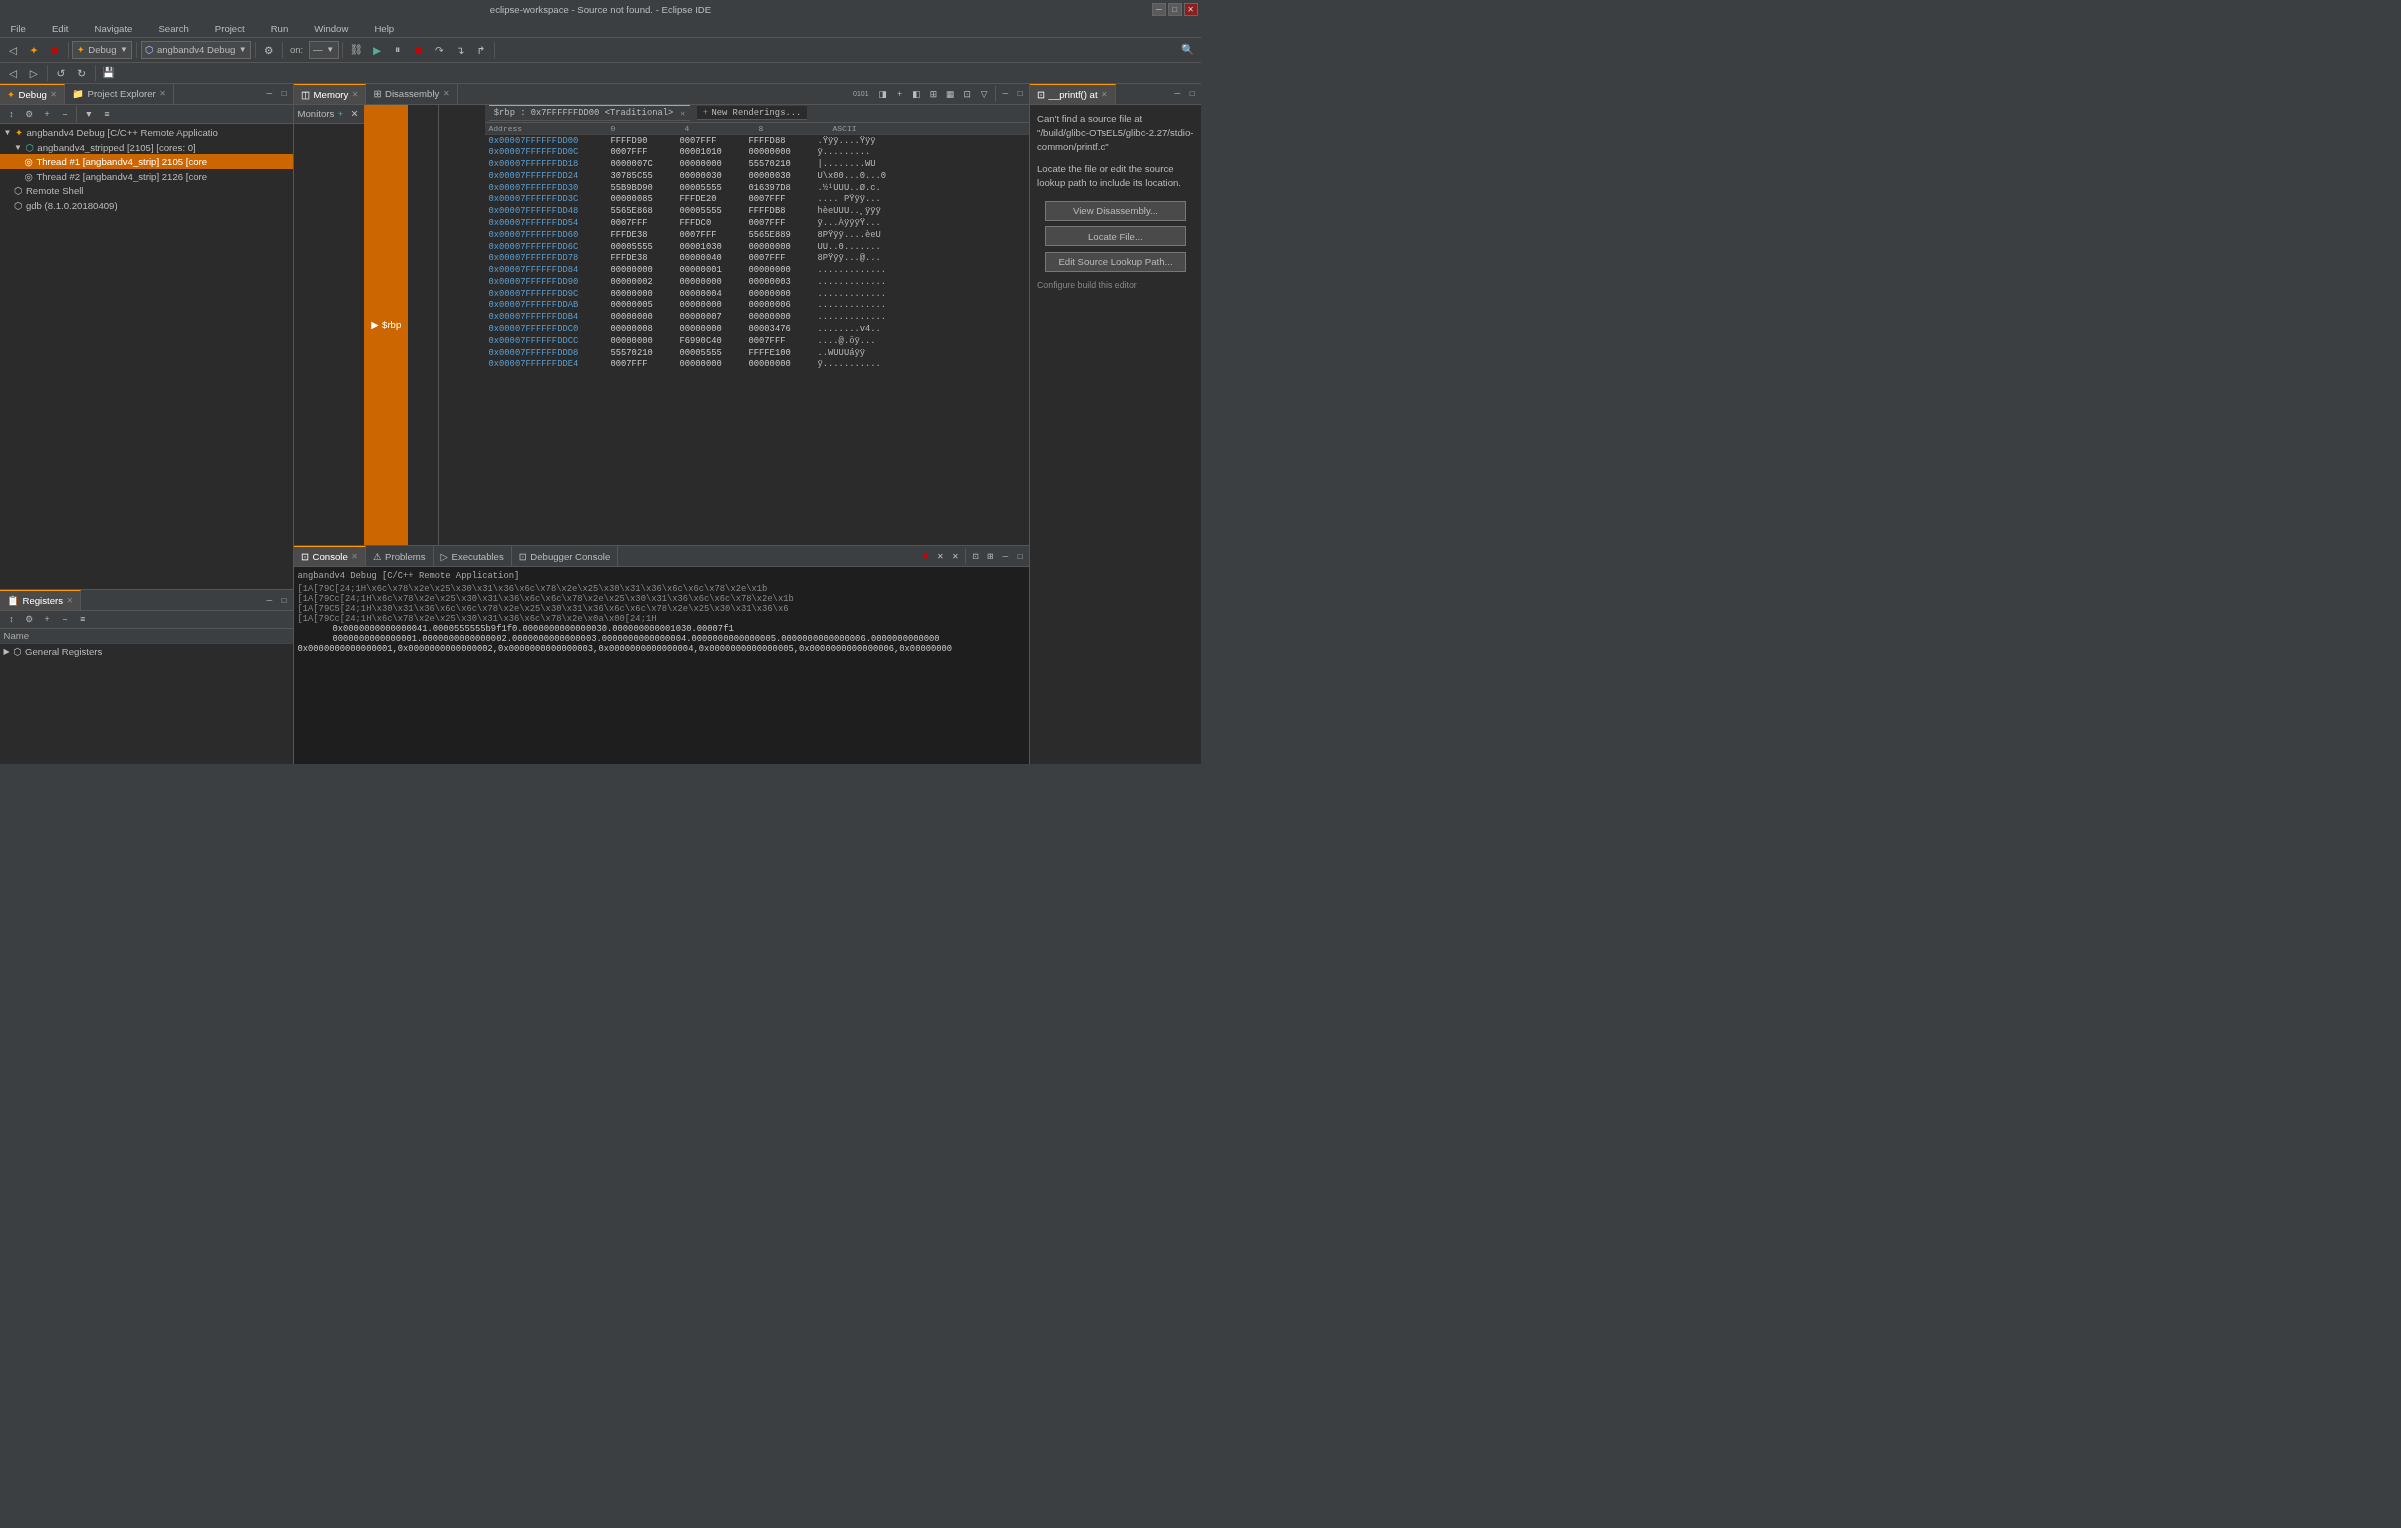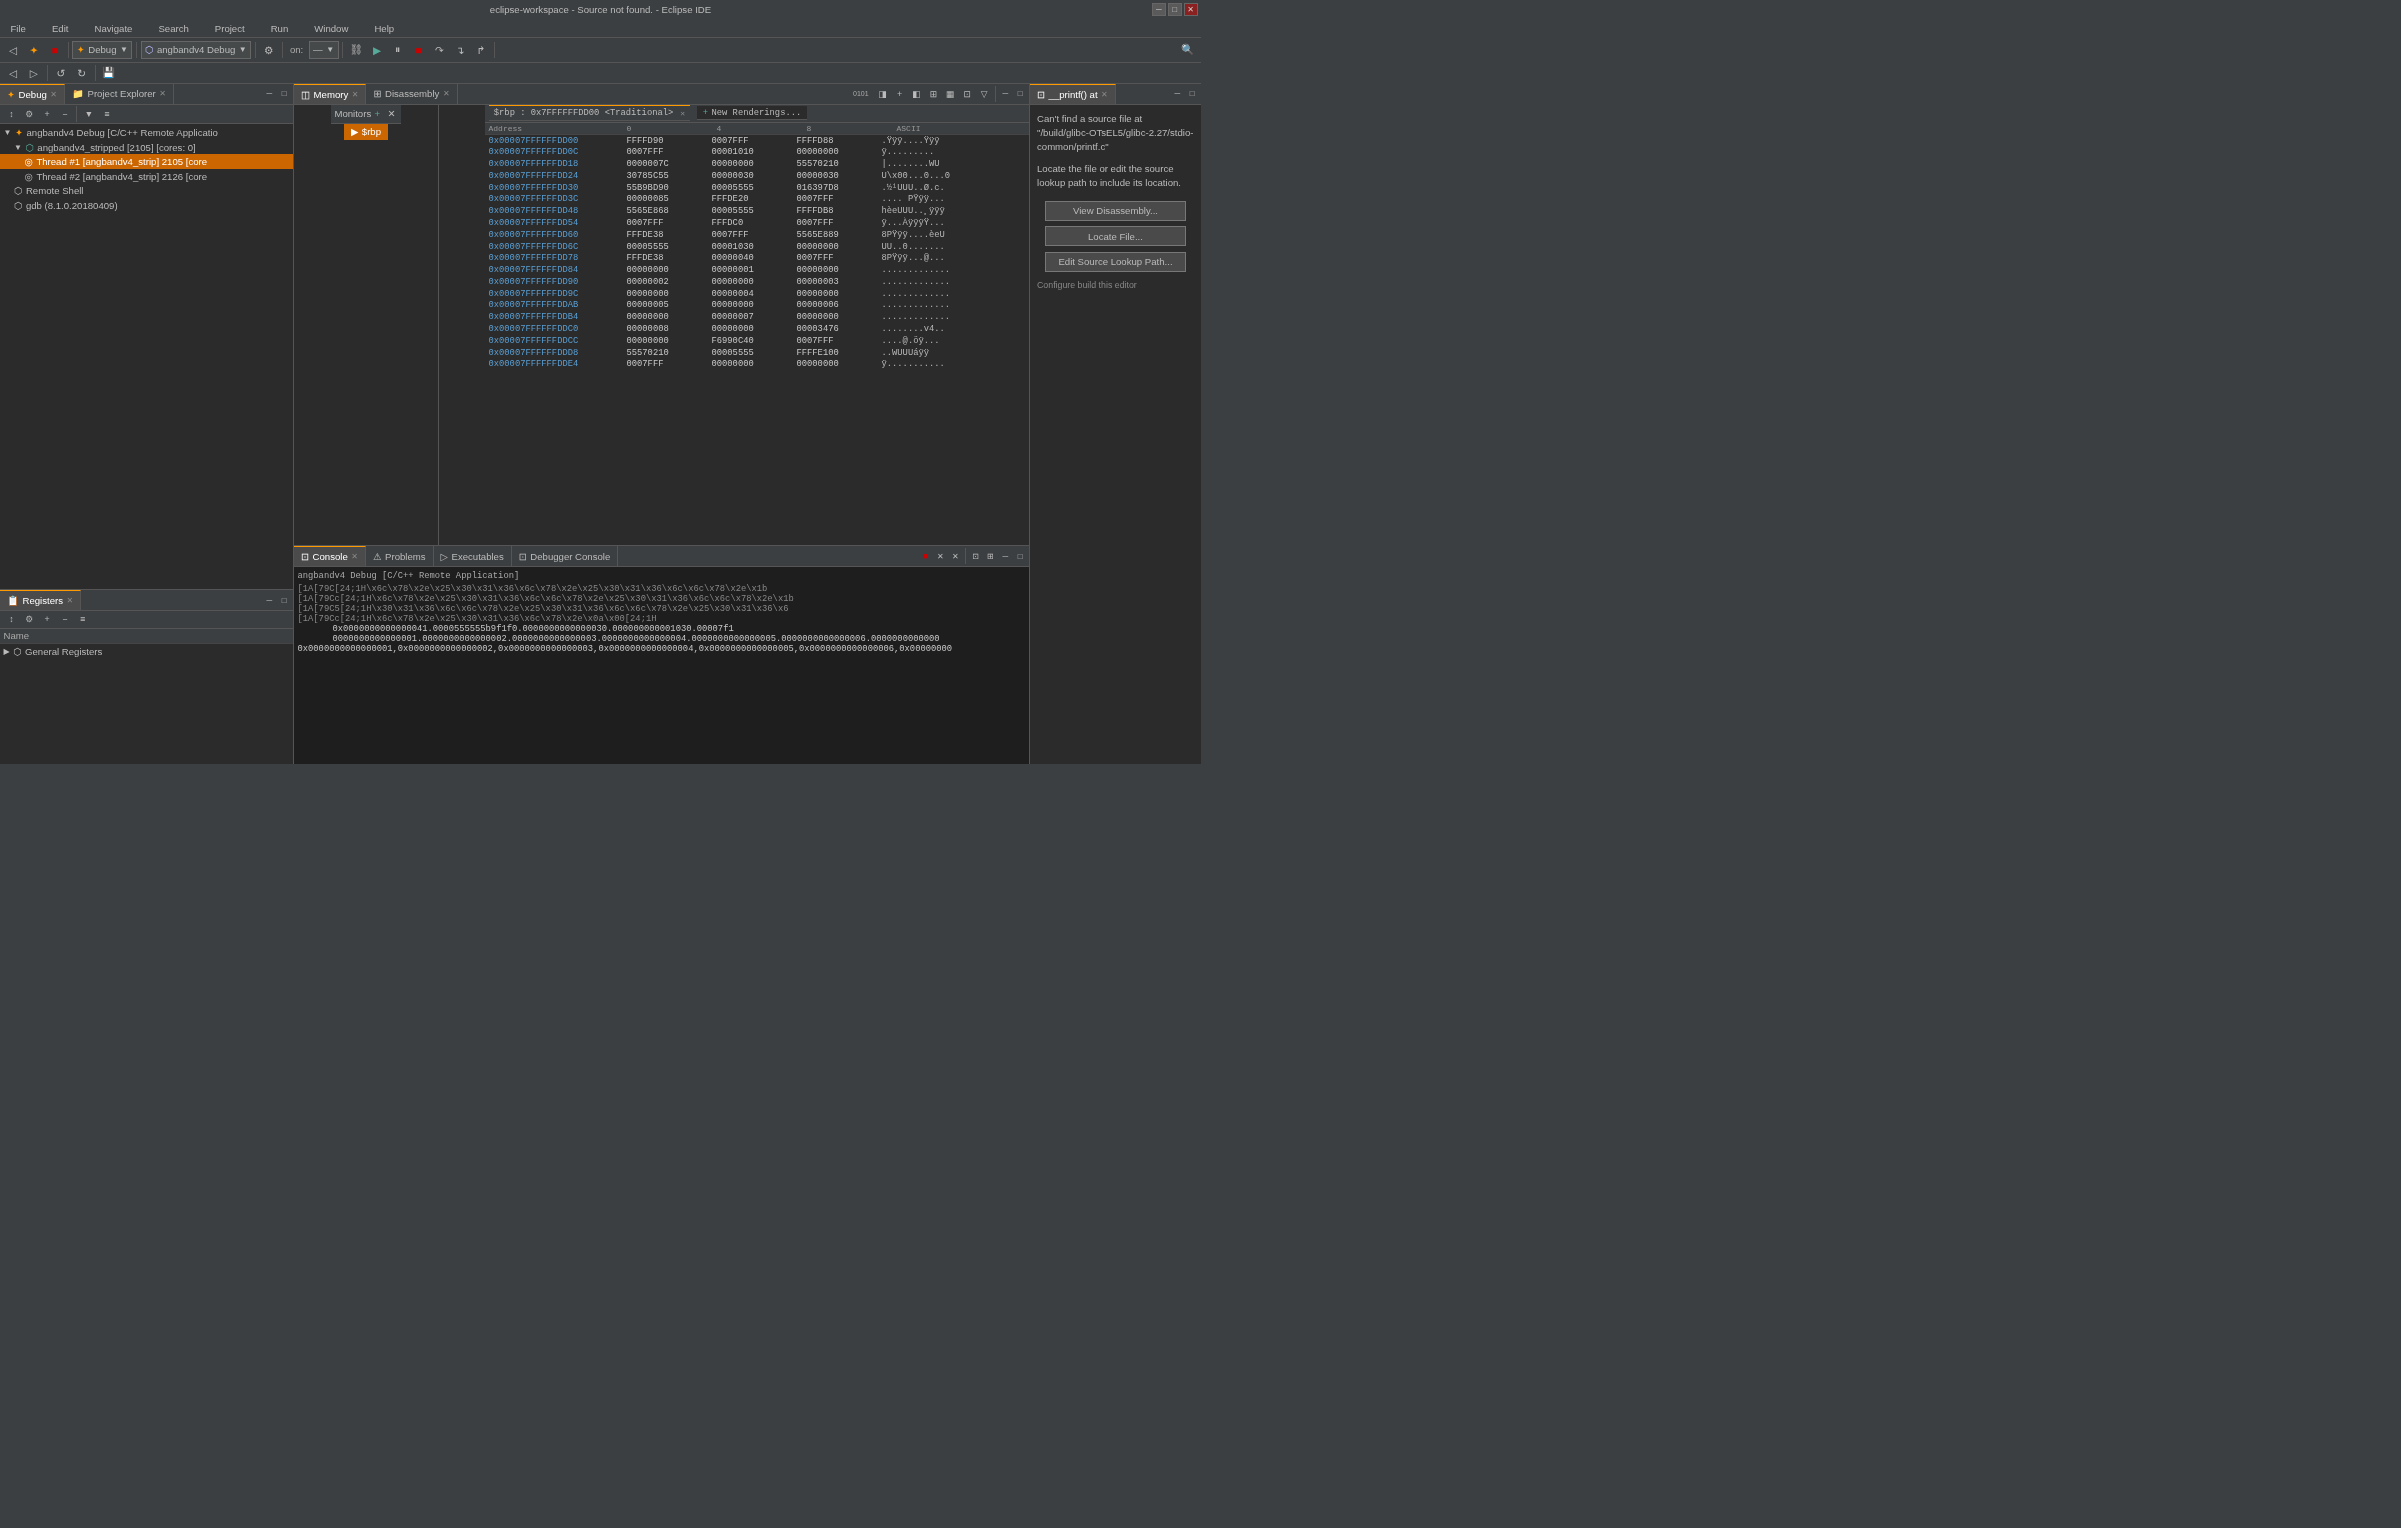--- a/index.html
+++ b/index.html
@@ -232,22 +232,21 @@
       flex: 1;
       overflow: hidden;
       background: #2b2b2b;
     }
 
     
     .monitors-panel {
       width: 145px;
       border-right: 0.9px solid #555;
       display: flex;
-      flex-direction: column;
-      align-items: center;
+      flex-direction: row;
     }
     .monitors-header {
       height: 19px;
       background: #3c3f41;
       display: flex;
       align-items: center;
       justify-content: space-between;
       padding: 0 3.5px;
       border-bottom: 0.9px solid #555;
       font-size: 9.6px;
@@ -275,21 +274,21 @@
     .memory-table-wrap {
       flex: 1;
       overflow-y: auto;
       font-family: 'Courier New', monospace;
       font-size: 8.8px;
       margin-left: 46px;
     }
     .memory-row {
       display: flex;
       padding: 0.9px 3.5px;
-      gap: 24px;
+      gap: 8px;
       color: #c8c8c8;
       font-size: 8.8px;
       align-items: center;
     }
     .memory-addr { color: #5a9fd4; width: 114px; min-width: 114px; }
     .memory-hex { width: 61px; min-width: 61px; }
     .memory-ascii { color: #b8b8b8; text-align: right; }
 
     
     .bottom-panel {

